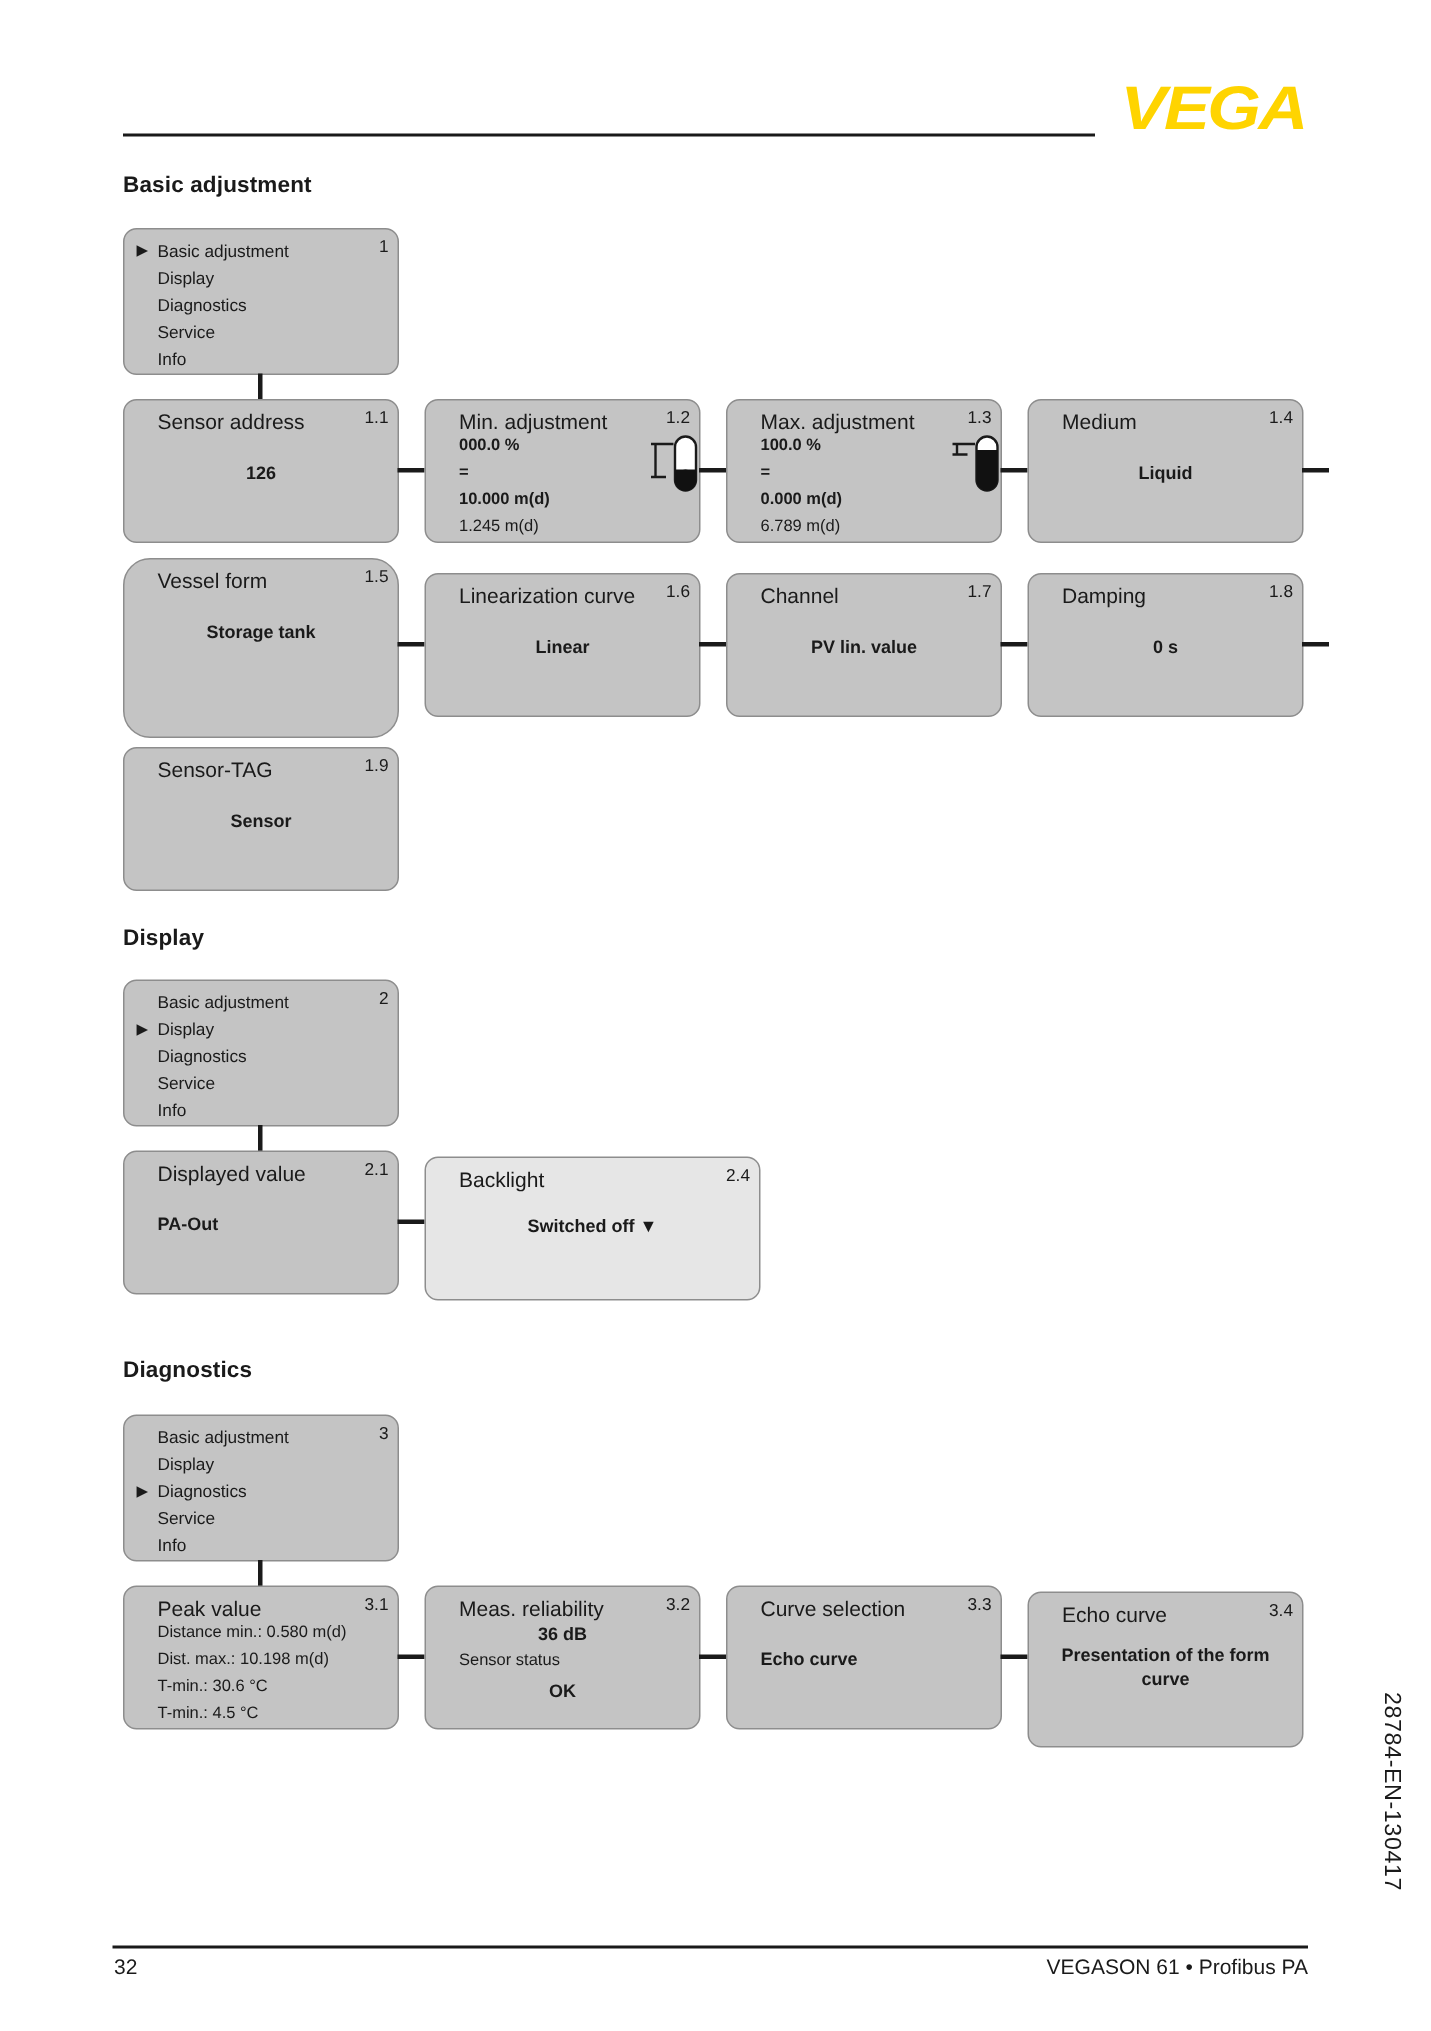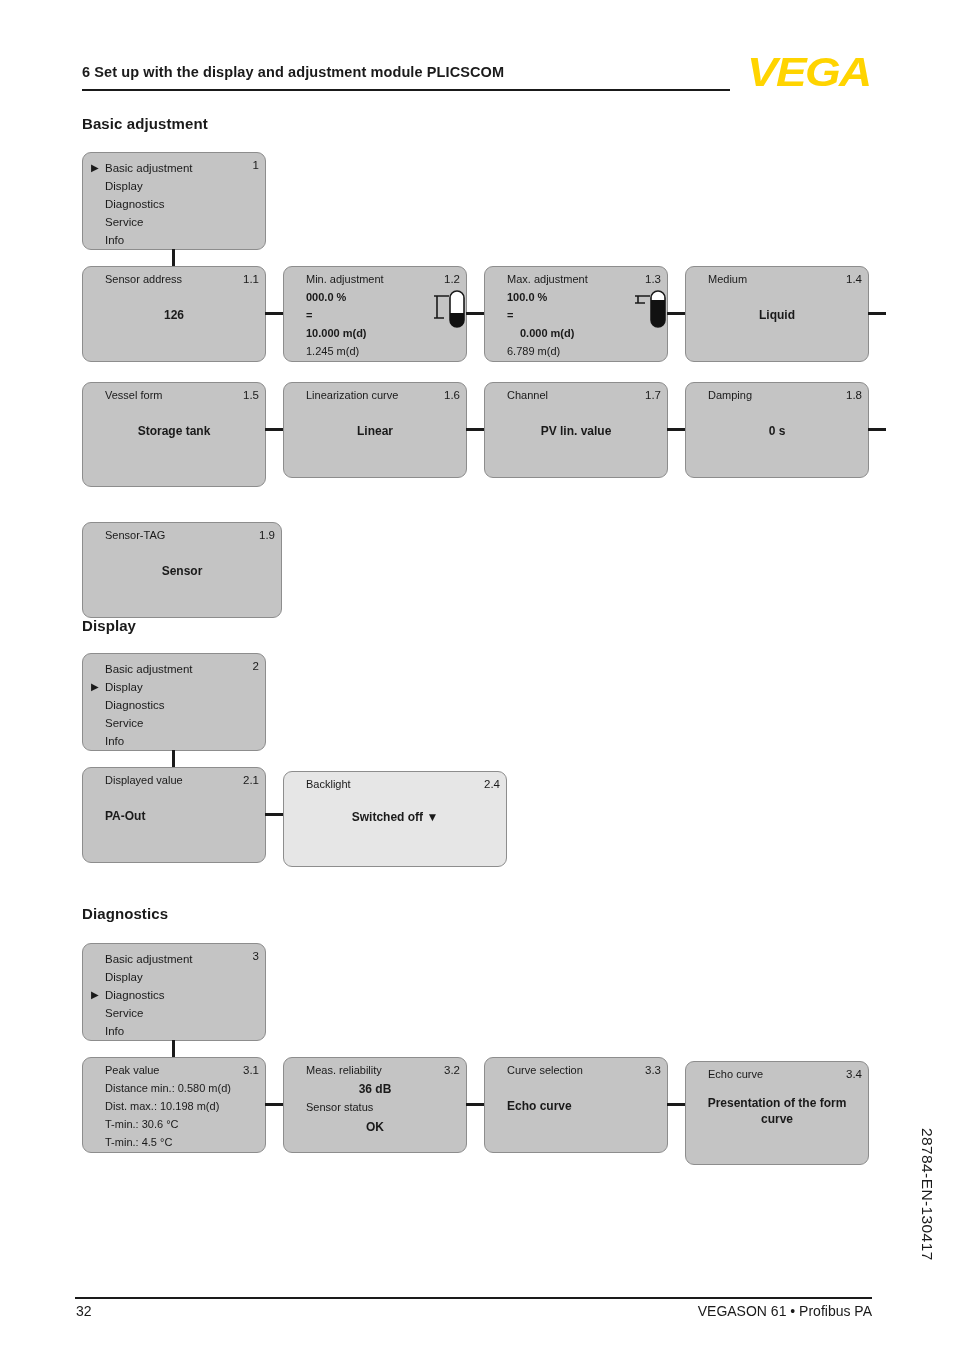--- a/index.html
+++ b/index.html
@@ -74,21 +74,21 @@
     border-radius: 9px;
     overflow: hidden;
   }
   .box.light {
     background: #e6e6e6;
   }
   .box-title {
     position: absolute;
     left: 22px;
     top: 6px;
-    font-size: 11px;
+    font-size: 14px;
     color: #1a1a1a;
     white-space: nowrap;
   }
   .box-num {
     position: absolute;
     right: -2px;
     top: 6px;
     font-size: 11.5px;
     color: #1a1a1a;
     white-space: nowrap;
@@ -201,21 +201,20 @@
     right: 82px;
     top: 1303px;
     font-size: 14px;
     white-space: nowrap;
   }
 </style>
 </head>
 <body>
 
 <div class="header">
-  <div class="header-title">6 Set up with the display and adjustment module PLICSCOM</div>
   <div class="header-rule"></div>
   <div class="vega-logo">VEGA</div>
 </div>
 
 <div class="section-heading" style="top:115px;">Basic adjustment</div>
 
 <div class="box" style="left:82px; top:152px; width:184px; height:98px;">
   <div class="box-num" style="right:6px;">1</div>
   <div class="menu-list">
     <div class="menu-row">
@@ -262,40 +261,40 @@
     <line x1="2" y1="31" x2="12" y2="31" stroke="#1a1a1a" stroke-width="1.6"></line>
   </svg>
 </div>
 <div class="conn-h" style="left:466px; top:312px; width:18px;"></div>
 
 <div class="box" style="left:484px; top:266px; width:184px; height:96px;">
   <div class="box-title">Max. adjustment</div>
   <div class="box-num" style="right:6px;">1.3</div>
   <div class="line-left bold" style="top:24px;">100.0 %</div>
   <div class="line-left bold" style="top:42px;">=</div>
-  <div class="line-left bold" style="top:60px;margin-left:13px;">0.000 m(d)</div>
+  <div class="line-left bold" style="top:60px;">0.000 m(d)</div>
   <div class="line-left" style="top:78px;">6.789 m(d)</div>
   <svg class="tank" style="left:148px; top:20px;" viewBox="0 0 34 44">
     <rect x="18" y="4" width="14" height="36" rx="7" fill="#ffffff" stroke="#1a1a1a" stroke-width="1.6"></rect>
     <path d="M18 13 h14 v20 a7 7 0 0 1 -14 0 z" fill="#111111"></path>
     <line x1="5" y1="9" x2="5" y2="16" stroke="#1a1a1a" stroke-width="1.6"></line>
     <line x1="2" y1="9" x2="17" y2="9" stroke="#1a1a1a" stroke-width="1.6"></line>
     <line x1="2" y1="16" x2="12" y2="16" stroke="#1a1a1a" stroke-width="1.6"></line>
   </svg>
 </div>
 <div class="conn-h" style="left:667px; top:312px; width:18px;"></div>
 
 <div class="box" style="left:685px; top:266px; width:184px; height:96px;">
   <div class="box-title">Medium</div>
   <div class="box-num" style="right:6px;">1.4</div>
   <div class="val-center" style="top:41px;">Liquid</div>
 </div>
 <div class="conn-h" style="left:868px; top:312px; width:18px;"></div>
 
-<div class="box" style="left:82px; top:382px; width:184px; height:105px;">
+<div class="box" style="left:82px; top:372px; width:184px; height:120px;border-radius:18px;">
   <div class="box-title">Vessel form</div>
   <div class="box-num" style="right:6px;">1.5</div>
   <div class="val-center" style="top:41px;">Storage tank</div>
 </div>
 <div class="conn-h" style="left:265px; top:428px; width:18px;"></div>
 
 <div class="box" style="left:283px; top:382px; width:184px; height:96px;">
   <div class="box-title">Linearization curve</div>
   <div class="box-num" style="right:6px;">1.6</div>
   <div class="val-center" style="top:41px;">Linear</div>
@@ -309,21 +308,21 @@
 </div>
 <div class="conn-h" style="left:667px; top:428px; width:18px;"></div>
 
 <div class="box" style="left:685px; top:382px; width:184px; height:96px;">
   <div class="box-title">Damping</div>
   <div class="box-num" style="right:6px;">1.8</div>
   <div class="val-center" style="top:41px;">0 s</div>
 </div>
 <div class="conn-h" style="left:868px; top:428px; width:18px;"></div>
 
-<div class="box" style="left:82px; top:498px; width:200px; height:96px;margin-top:24px;">
+<div class="box" style="left:82px; top:498px; width:184px; height:96px;">
   <div class="box-title">Sensor-TAG</div>
   <div class="box-num" style="right:6px;">1.9</div>
   <div class="val-center" style="top:41px;">Sensor</div>
 </div>
 
 <div class="section-heading" style="top:617px;">Display</div>
 
 <div class="box" style="left:82px; top:653px; width:184px; height:98px;">
   <div class="box-num" style="right:6px;">2</div>
   <div class="menu-list">

